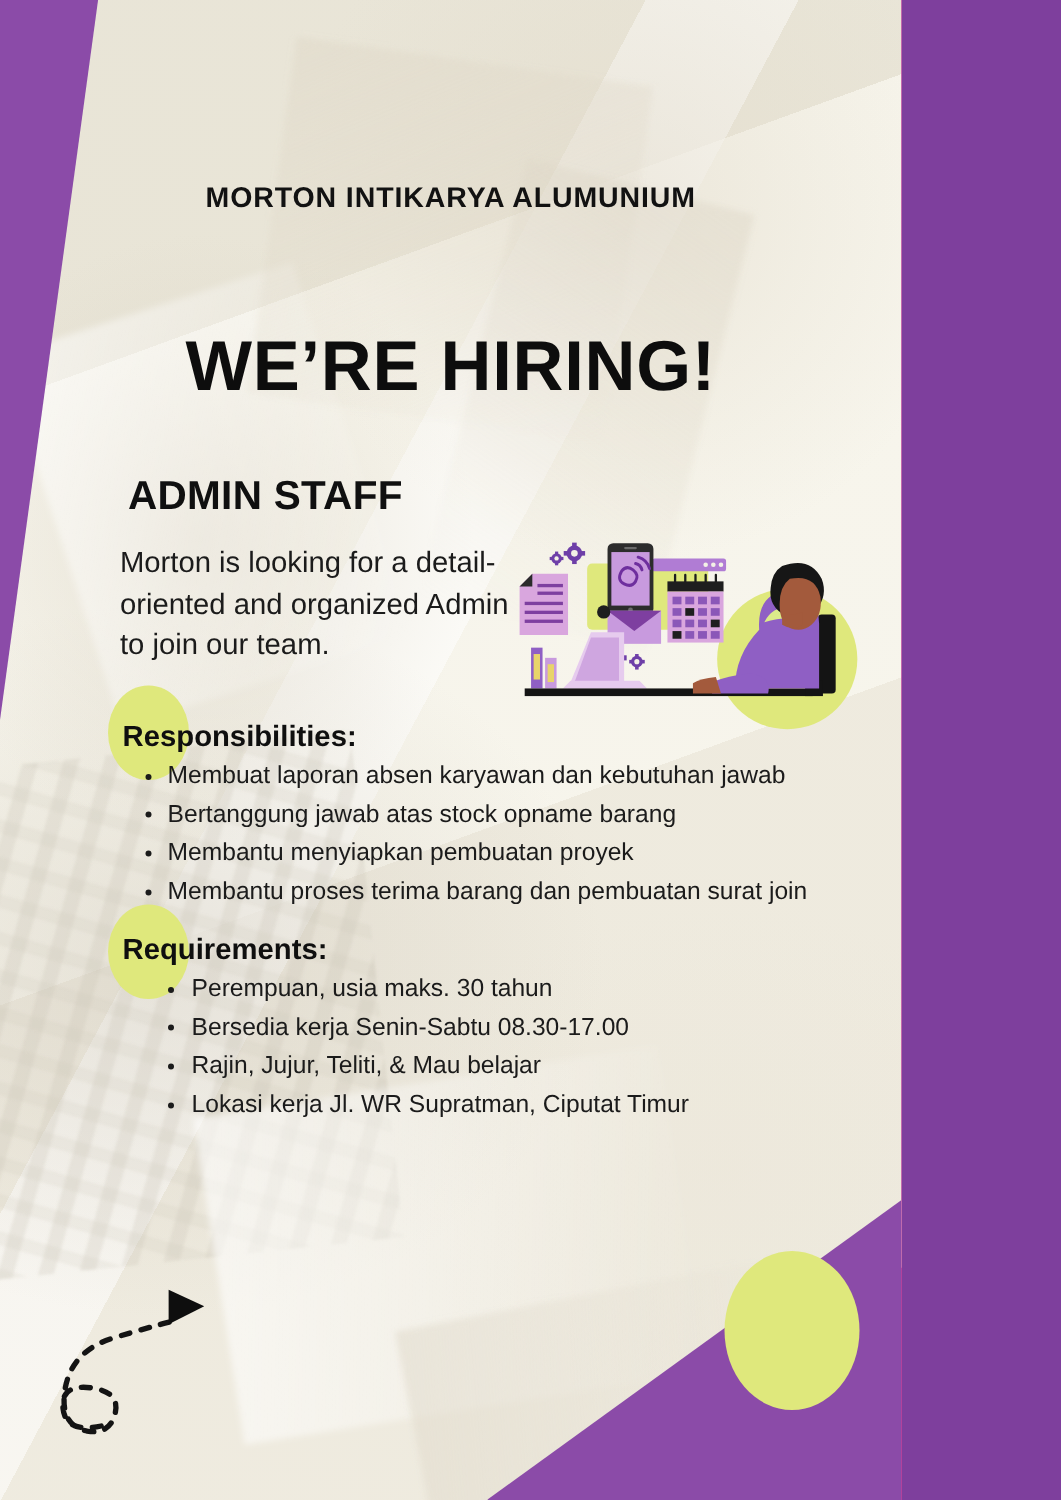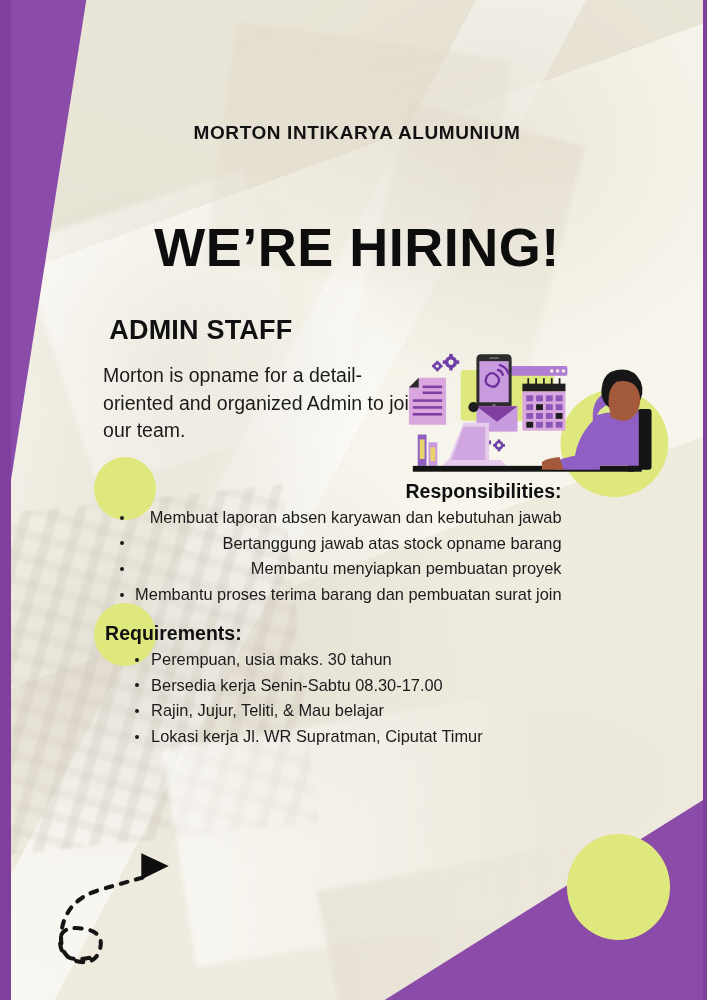--- a/index.html
+++ b/index.html
@@ -2,21 +2,21 @@
 <html><head>
 <meta charset="utf-8">
 <title>Hiring Flyer</title>
 <style>
   html,body{margin:0;padding:0;}
   body{
     width:707px;height:1000px;overflow:hidden;
     font-family:"Liberation Sans","DejaVu Sans",sans-serif;
     background:#7E3F9D;
   }
-  .poster{position:relative;width:692px;height:1000px;overflow:hidden;background:#ec4899;margin-left:11px;}
+  .poster{position:relative;width:601px;height:1000px;overflow:hidden;background:#ec4899;}
 
   
   .paper{
     position:absolute;inset:0;
     background:
       linear-gradient(118deg, rgba(255,255,255,0) 0 38%, rgba(255,255,255,.55) 38% 47%, rgba(255,255,255,0) 47%),
       linear-gradient(160deg, rgba(232,228,214,.95) 0 22%, rgba(247,245,236,.95) 22% 55%, rgba(238,234,222,.9) 55% 100%),
       linear-gradient(200deg,#fbf9f0 0%,#f3f0e4 40%,#efece0 70%,#f7f5ec 100%);
     clip-path: polygon(10.0% 0%, 100% 0%, 100% 84.5%, 62.0% 100%, 0% 100%, 0% 45.5%);
   }
@@ -58,33 +58,33 @@
   .dot-req{left:12.0%;top:60.3%;width:8.9%;height:6.3%;}
   .dot-corner{right:4.7%;bottom:6.0%;width:15.0%;height:10.6%;}
 
   
   .company{
     position:absolute;left:0;right:0;top:12.2%;text-align:center;
     font-size:19px;font-weight:bold;letter-spacing:.6px;color:#121212;
   }
   .hiring{
     position:absolute;left:0;right:0;top:21.6%;text-align:center;
-    font-size:54px;font-weight:bold;letter-spacing:.5px;color:#0d0d0d;
+    font-size:47px;font-weight:bold;letter-spacing:.5px;color:#0d0d0d;
   }
   .role{
     position:absolute;left:14.2%;top:31.5%;
     font-size:27px;font-weight:bold;color:#101010;letter-spacing:.2px;
   }
   .intro{
     position:absolute;left:13.3%;top:36.2%;width:46%;
     font-size:19.5px;line-height:1.42;color:#1b1b1b;
   }
 
   .sec{position:absolute;left:13.6%;}
-  .sec-resp{top:48.0%;text-align:right;}
+  .sec-resp{top:48.0%;}
   .sec-req{top:62.2%;}
   .sec h3{margin:0 0 2px 0;font-size:19.5px;font-weight:bold;color:#0f0f0f;}
   .sec ul{margin:0;padding:0 0 0 30px;list-style:none;}
   .sec li{
     position:relative;font-size:16.4px;line-height:1.56;color:#1b1b1b;white-space:nowrap;
   }
   .sec li::before{
     content:"";position:absolute;left:-15px;top:.66em;
     width:4px;height:4px;border-radius:50%;background:#1b1b1b;
   }
@@ -116,21 +116,21 @@
   <div class="wedge wedge-tl"></div>
   <div class="wedge wedge-br"></div>
 
   <div class="dot dot-resp"></div>
   <div class="dot dot-req"></div>
   <div class="dot dot-corner"></div>
 
   <div class="company">MORTON INTIKARYA ALUMUNIUM</div>
   <div class="hiring">WE’RE HIRING!</div>
   <div class="role">ADMIN STAFF</div>
-  <div class="intro">Morton is opname for a detail-oriented and organized Admin to join our team.</div>
+  <div class="intro">Morton is looking for a detail-oriented and organized Admin to join our team.</div>
 
   <div class="illus">
     <svg viewBox="0 0 290 125" xmlns="http://www.w3.org/2000/svg">
 
       <rect x="57" y="18" width="95" height="52" rx="4" fill="#DFE87C"></rect>
 
       <circle cx="214" cy="93" r="55" fill="#DFE87C"></circle>
 
       <g fill="#6E3FA8">
         <circle cx="47" cy="10" r="6.2"></circle>

